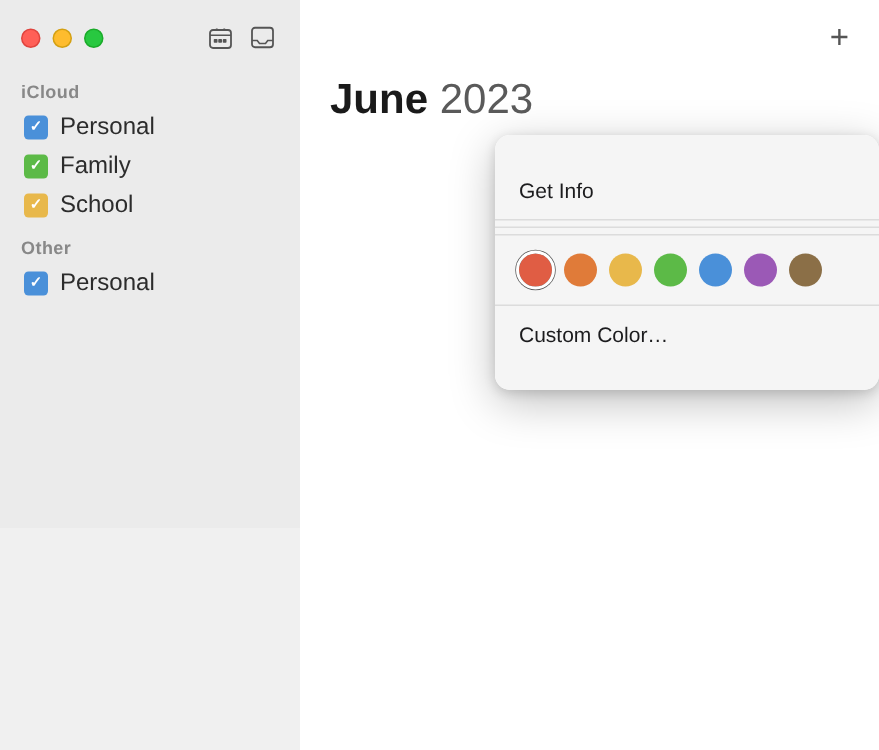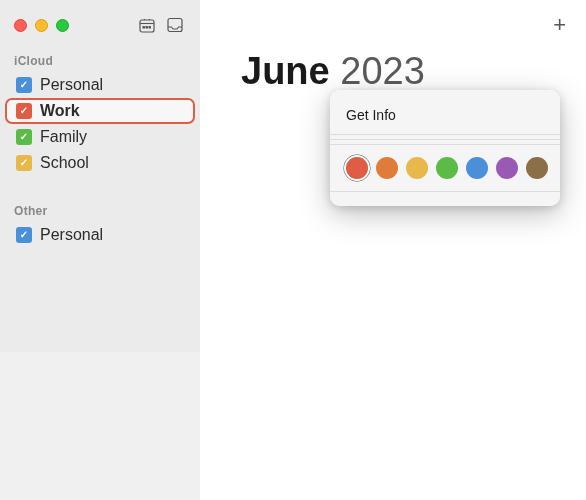--- a/index.html
+++ b/index.html
@@ -132,42 +132,41 @@
     }
 
     .add-button {
       font-size: 22px;
       color: #555;
       cursor: pointer;
       line-height: 1;
     }
 
     .month-title {
-      font-size: 38px;
+      font-size: 28px;
       font-weight: 700;
       color: #1a1a1a;
       margin-top: 4px;
-      margin-left: 21px;
     }
 
     .month-title .year {
       font-weight: 300;
       color: #5a5a5a;
     }
 
     
     .context-menu {
       position: absolute;
       top: 90px;
       left: 130px;
-      width: 230px;
+      width: 256px;
       background: rgba(245, 245, 245, 0.97);
       border-radius: 10px;
       box-shadow: 0 8px 30px rgba(0,0,0,0.25), 0 2px 8px rgba(0,0,0,0.15);
-      padding: 10px 0;
+      padding: 22px 0;
       z-index: 100;
     }
 
     .menu-item {
       padding: 7px 16px;
       font-size: 14px;
       color: #1c1c1e;
       cursor: pointer;
       display: flex;
       align-items: center;
@@ -234,36 +233,32 @@
     </div>
   </div>
 
   <div class="sidebar-section-label">iCloud</div>
 
   <div class="sidebar-item">
     <div class="checkbox blue"></div>
     <span class="sidebar-item-label">Personal</span>
   </div>
 
-  <div class="sidebar-item active">
-    <div class="checkbox red"></div>
-    <span class="sidebar-item-label">Work</span>
-  </div>
 
   <div class="sidebar-item">
     <div class="checkbox green"></div>
     <span class="sidebar-item-label">Family</span>
   </div>
 
   <div class="sidebar-item">
     <div class="checkbox yellow"></div>
     <span class="sidebar-item-label">School</span>
   </div>
 
-  <div class="sidebar-section-label" style="margin-top: 20px;">Other</div>
+  <div class="sidebar-section-label" style="margin-top: 0;">Other</div>
 
   <div class="sidebar-item">
     <div class="checkbox blue"></div>
     <span class="sidebar-item-label">Personal</span>
   </div>
 
 </div>
 
 <div class="main-area">
   <div class="main-top-bar">
@@ -287,14 +282,17 @@
       <div class="color-swatch selected" style="background:#e05d44;"></div>
       <div class="color-swatch" style="background:#e07b39;"></div>
       <div class="color-swatch" style="background:#e8b84b;"></div>
       <div class="color-swatch" style="background:#5cba47;"></div>
       <div class="color-swatch" style="background:#4a90d9;"></div>
       <div class="color-swatch" style="background:#9b59b6;"></div>
       <div class="color-swatch" style="background:#8b6f47;"></div>
     </div>
 
     <div class="menu-divider"></div>
+    <div class="menu-item">
+      <span>Custom Color…</span>
+    </div>
   </div>
 </div>
 
 </body></html>

